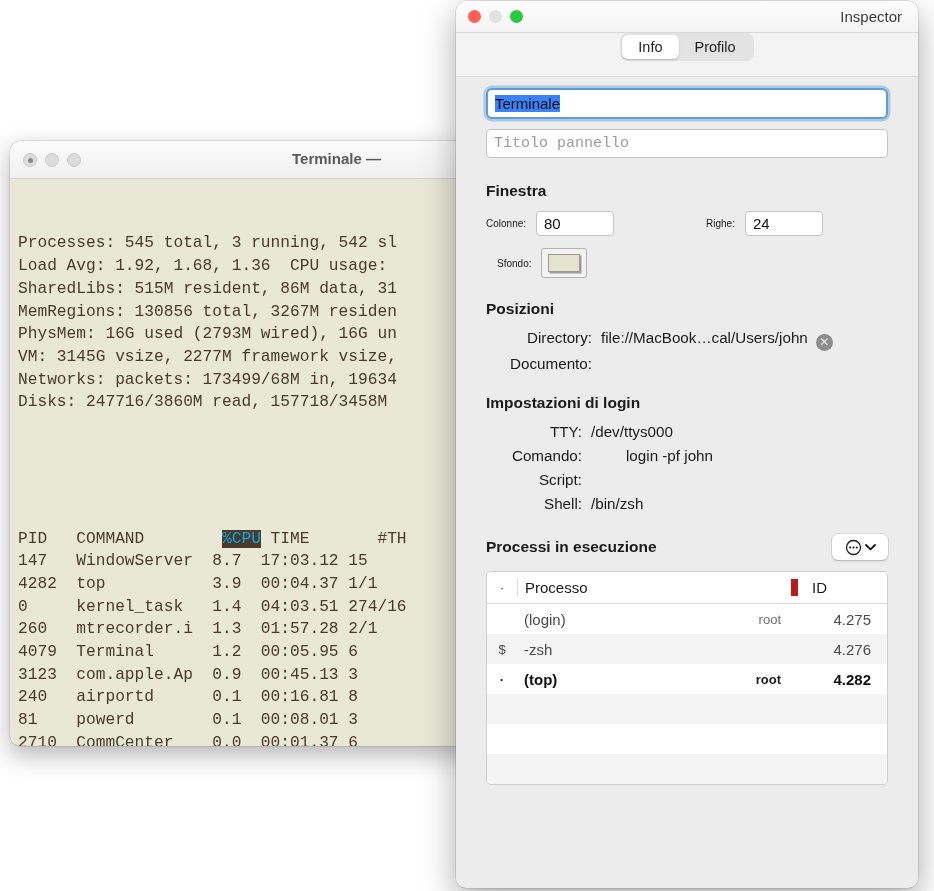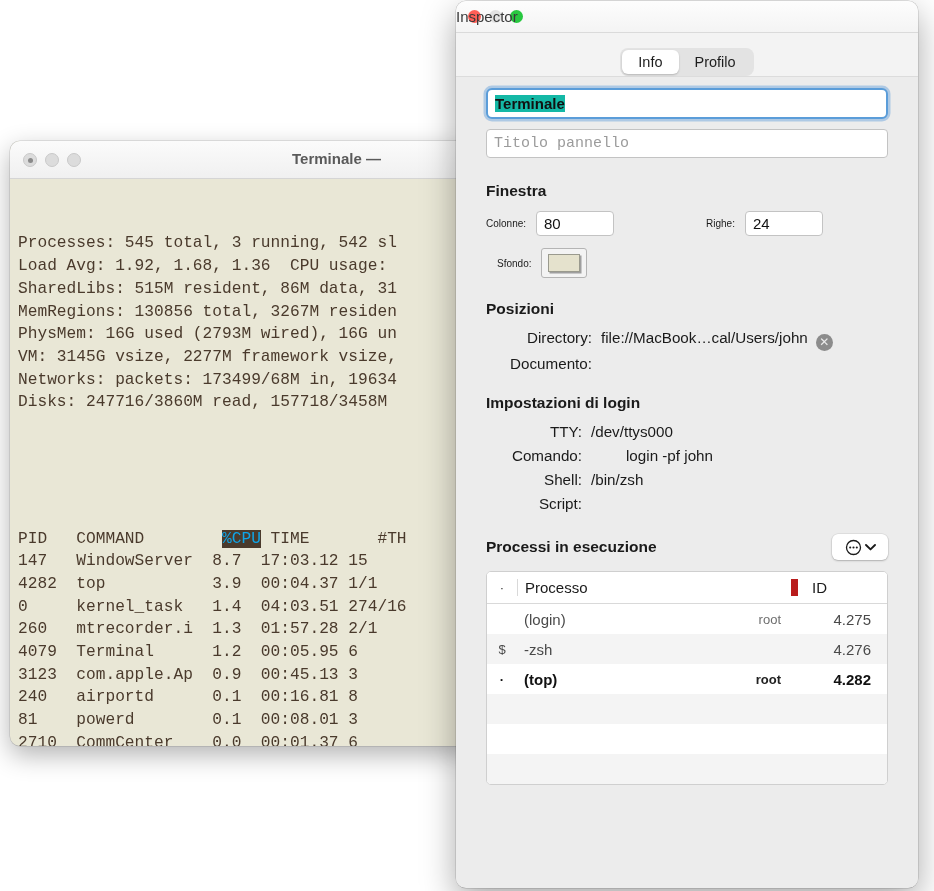--- a/index.html
+++ b/index.html
@@ -72,28 +72,28 @@
     height: 32px;
     background: linear-gradient(#fdfdfd, #f4f4f4);
     border-bottom: 1px solid #dadada;
   }
   #inspector-titlebar .tl-group { left: 12px; top: 9px; gap: 8px; }
   #inspector-titlebar .tl { width: 13px; height: 13px; border: none; }
   .tl-close { background: #ff5f57 !important; }
   .tl-min   { background: #e2e2e2 !important; }
   .tl-zoom  { background: #28c840 !important; }
   #inspector-title {
-    position: absolute; left: 0; right: 0; top: 7px;
-    text-align: left; font-size: 15px; color: #3a3a3a; font-weight: 500;
+    position: absolute; left: 0; right: 16px; top: 7px;
+    text-align: right; font-size: 15px; color: #3a3a3a; font-weight: 500;
   }
 
   #tabbar {
     height: 44px;
     background: #f3f3f3;
-    display: flex; align-items: flex-end; justify-content: center;
+    display: flex; align-items: flex-start; justify-content: center;
     border-bottom: 1px solid #dcdcdc;
   }
   .segmented {
     display: flex;
     background: #e3e3e3;
     border-radius: 8px;
     padding: 2px;
   }
   .seg {
     font-size: 14.5px; color: #1d1d1d;
@@ -131,23 +131,22 @@
     outline: none;
   }
   #title-field {
     width: 402px;
     border: 2px solid #5b9dd9;
     border-radius: 6px;
     box-shadow: 0 0 0 2.5px rgba(100,160,220,0.45);
     padding: 5px 7px;
   }
   #title-field .sel {
-    background: #14b8a6;
+    background: #3b82f6;
     color: #111;
-    font-weight: bold;
   }
   #panel-title-field {
     width: 402px;
     color: #9b9b9b;
     padding: 5px 7px;
     font-family: Liberation Mono, monospace;
   }
 
   .lbl { font-size: 10px; color: #1a1a1a; }
 
@@ -313,27 +312,27 @@
         <span class="k" style="width:96px;">TTY:</span>
         <span class="v">/dev/ttys000</span>
       </div>
 
       <div class="kv" style="margin-top:7px; padding-left:30px;gap:35px;">
         <span class="k" style="width:96px;">Comando:</span>
         <span class="v">login -pf john</span>
       </div>
 
       <div class="kv" style="margin-top:7px; padding-left:30px;">
+        <span class="k" style="width:96px;">Script:</span>
+        <span class="v"></span>
+      </div>
+
+      <div class="kv" style="margin-top:7px; padding-left:30px;">
         <span class="k" style="width:96px;">Shell:</span>
         <span class="v">/bin/zsh</span>
-      </div>
-
-      <div class="kv" style="margin-top:7px; padding-left:30px;">
-        <span class="k" style="width:96px;">Script:</span>
-        <span class="v"></span>
       </div>
 
       <div style="display:flex; align-items:center; margin-top:22px; padding:0 30px 0 30px;">
         <div class="sec-title" style="padding-left:0; flex:1;">Processi in esecuzione</div>
         <div id="action-button">
           <svg width="17" height="17" viewBox="0 0 17 17">
             <circle cx="8.5" cy="8.5" r="7" fill="none" stroke="#1a1a1a" stroke-width="1.3"></circle>
             <circle cx="5.2" cy="8.5" r="1.05" fill="#1a1a1a"></circle>
             <circle cx="8.5" cy="8.5" r="1.05" fill="#1a1a1a"></circle>
             <circle cx="11.8" cy="8.5" r="1.05" fill="#1a1a1a"></circle>

